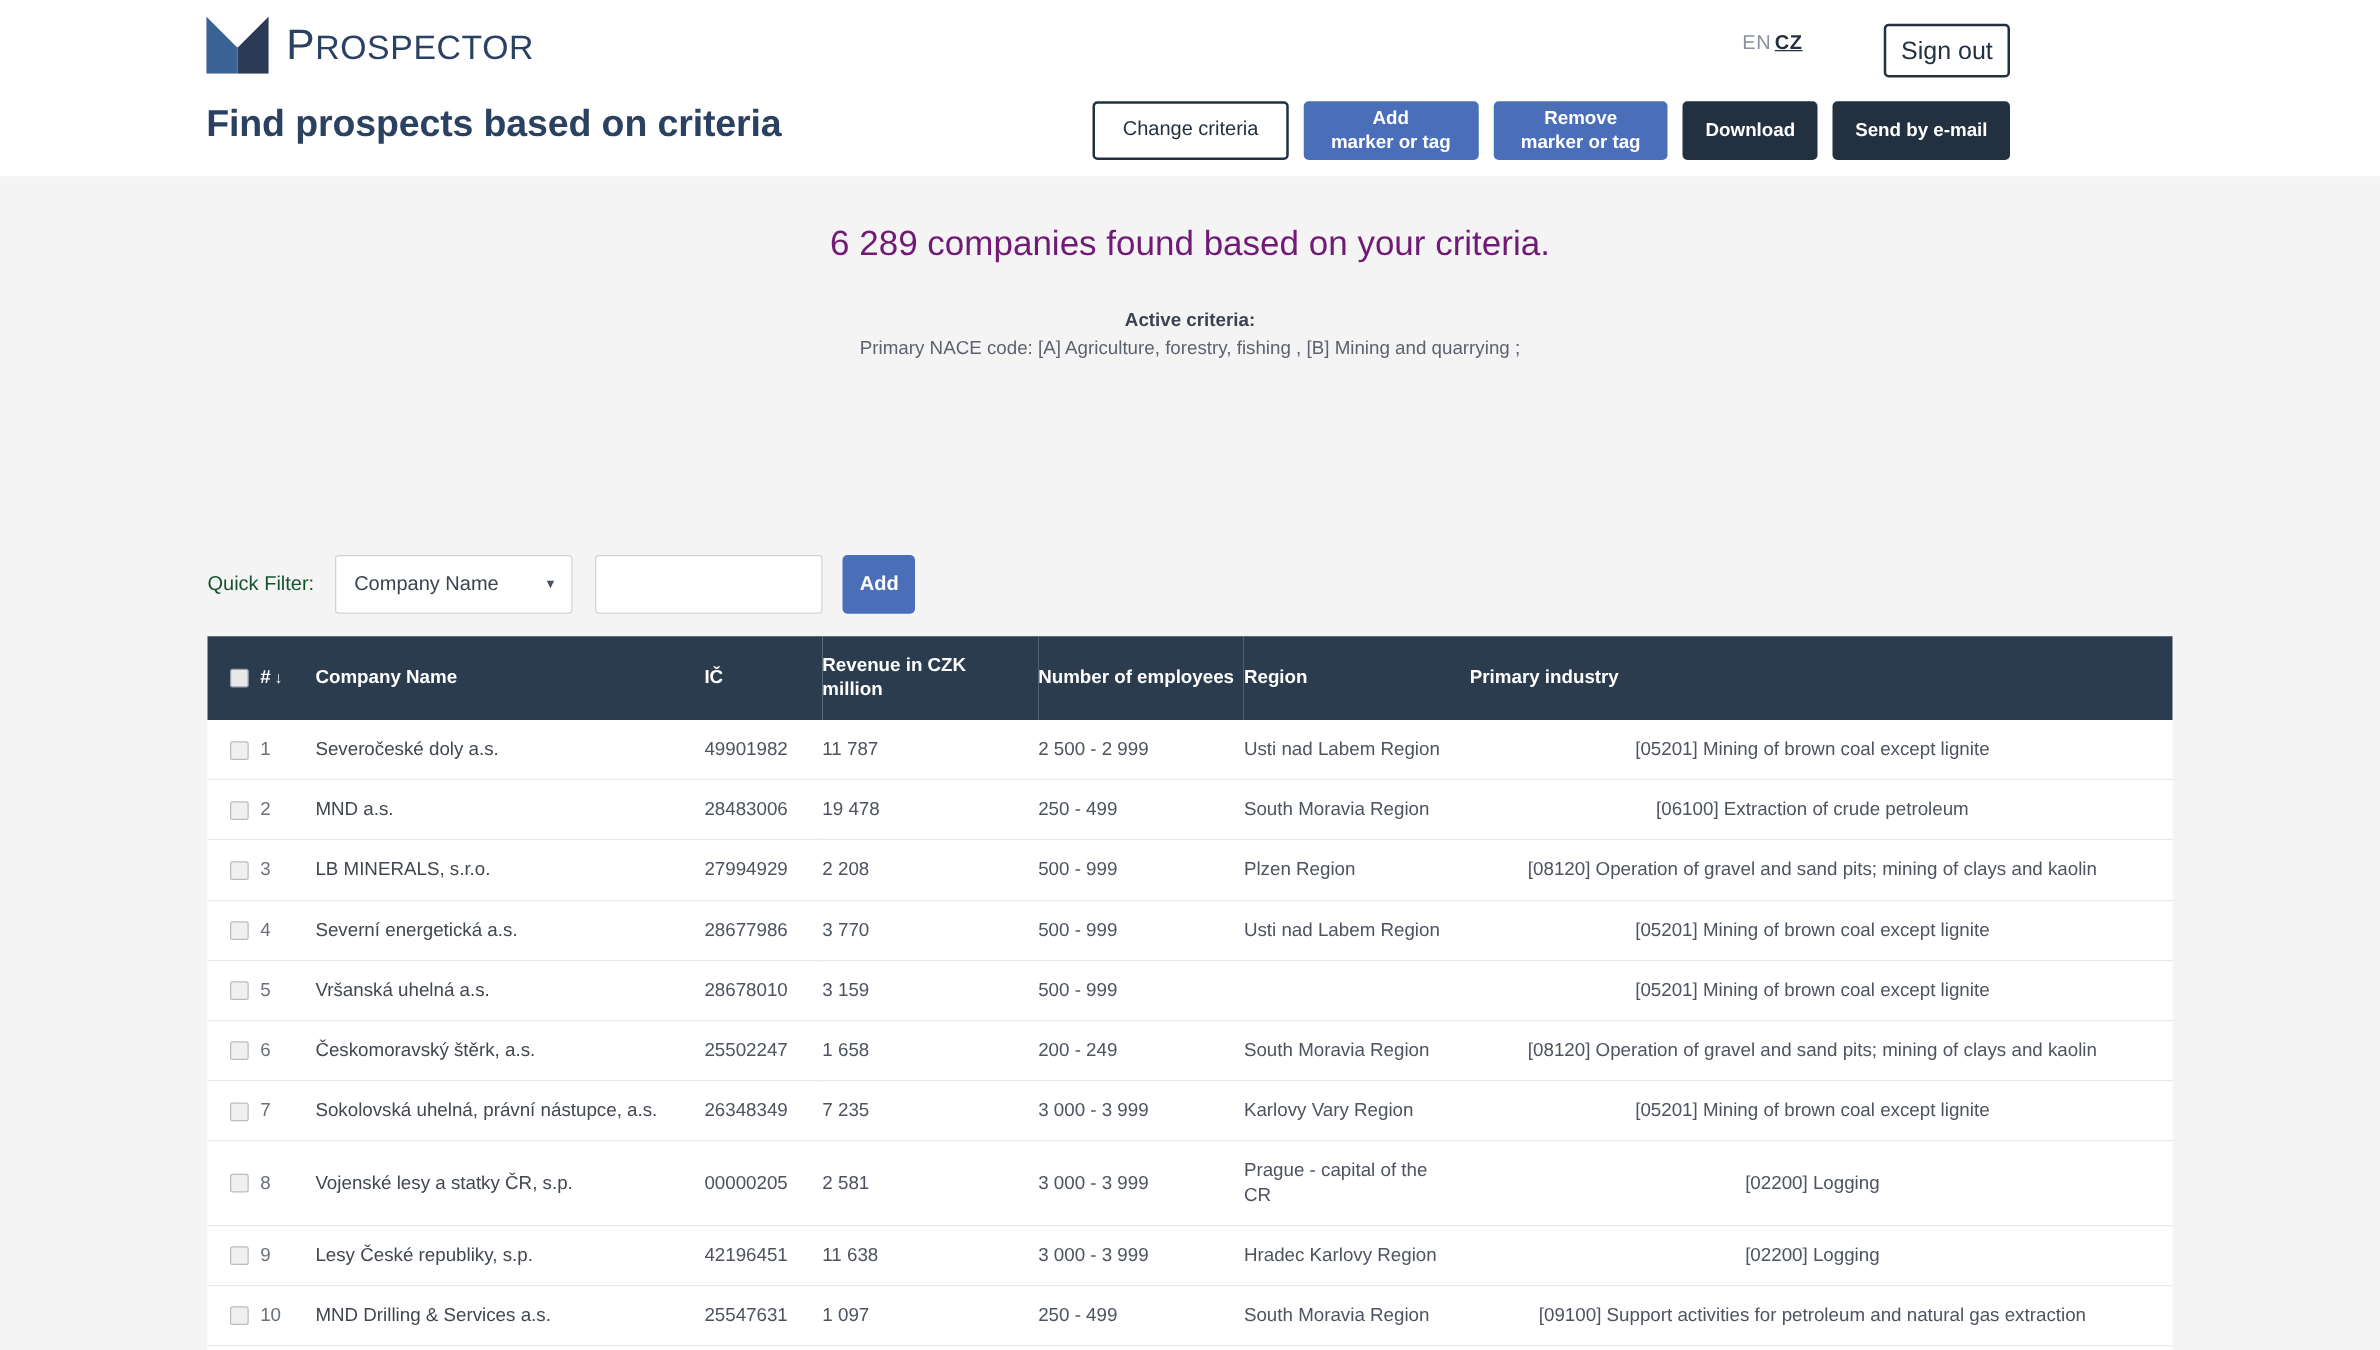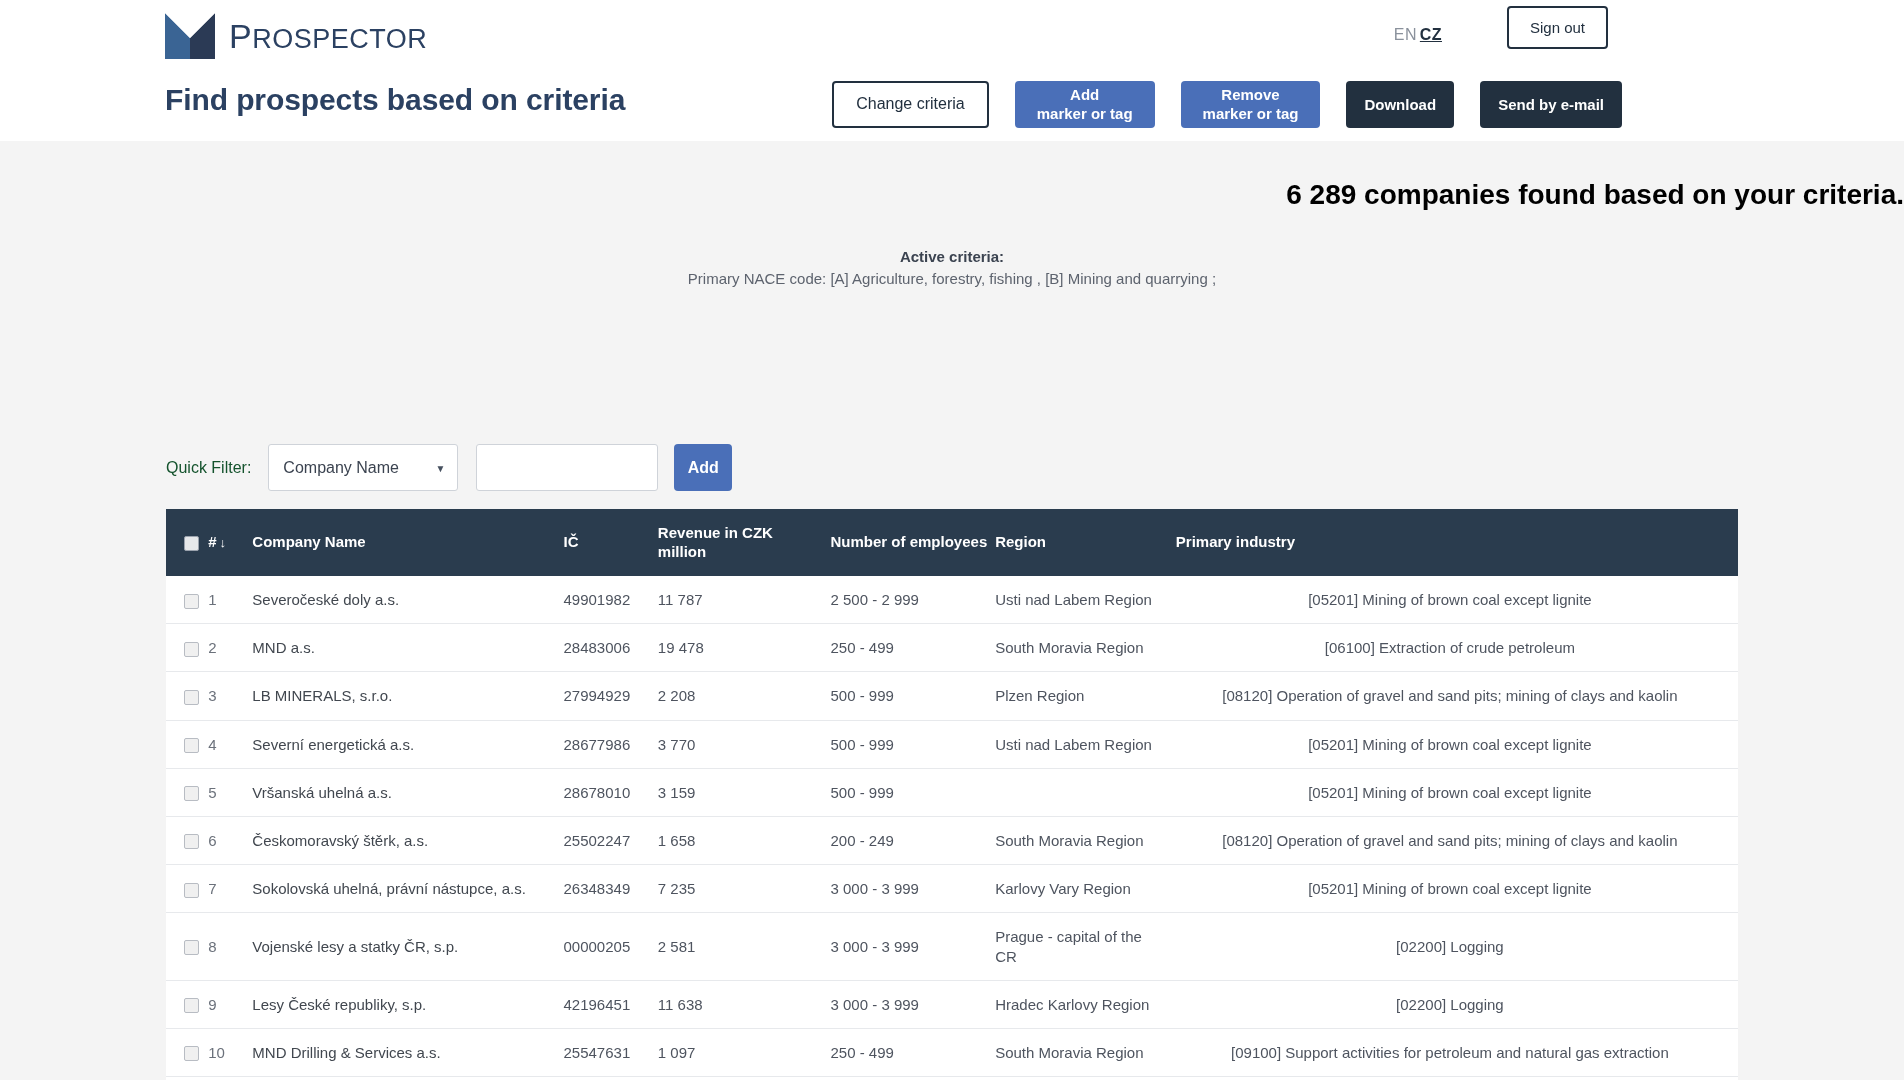--- a/index.html
+++ b/index.html
@@ -57,51 +57,51 @@
     font-weight: bold;
     text-decoration: underline;
     margin-left: 3px;
     text-align: right;
   }
   .lang .inactive { color: #8a919c; }
 
   .signout {
     position: absolute;
     right: 90px;
-    top: 6px;
+    top: 19px;
     width: 101px;
     height: 43px;
     border: 2px solid #22303f;
     border-radius: 4px;
     background: #ffffff;
     color: #22303f;
-    font-size: 15px;
+    font-size: 20px;
     font-family: "Liberation Sans", sans-serif;
     cursor: pointer;
     line-height: 1;
   }
 
   .page-title {
     position: absolute;
     left: 165px;
     top: 85px;
     font-size: 30px;
     color: #2b4162;
     font-weight: bold;
     letter-spacing: -0.1px;
     line-height: 1;
   }
 
   .actions {
     position: absolute;
-    right: 76px;
+    right: 90px;
     top: 81px;
     display: flex;
     align-items: stretch;
-    gap: 26px;
+    gap: 12px;
     height: 47px;
   }
   .btn {
     border: none;
     border-radius: 4px;
     font-family: "Liberation Sans", sans-serif;
     font-size: 15px;
     font-weight: bold;
     color: #ffffff;
     cursor: pointer;
@@ -127,25 +127,25 @@
 
   
   .content {
     position: relative;
     width: 1904px;
     height: 939px;
     background: #f4f4f4;
   }
 
   .results-head {
-    text-align: right;
+    text-align: center;
     padding-top: 40px;
     font-size: 28px;
-    color: #000000;
-    font-weight: 700;
+    color: #701a75;
+    font-weight: 400;
     line-height: 1;
   }
   .criteria-title {
     text-align: center;
     margin-top: 38px;
     font-size: 15px;
     font-weight: bold;
     color: #3b4350;
     line-height: 1.3;
   }

